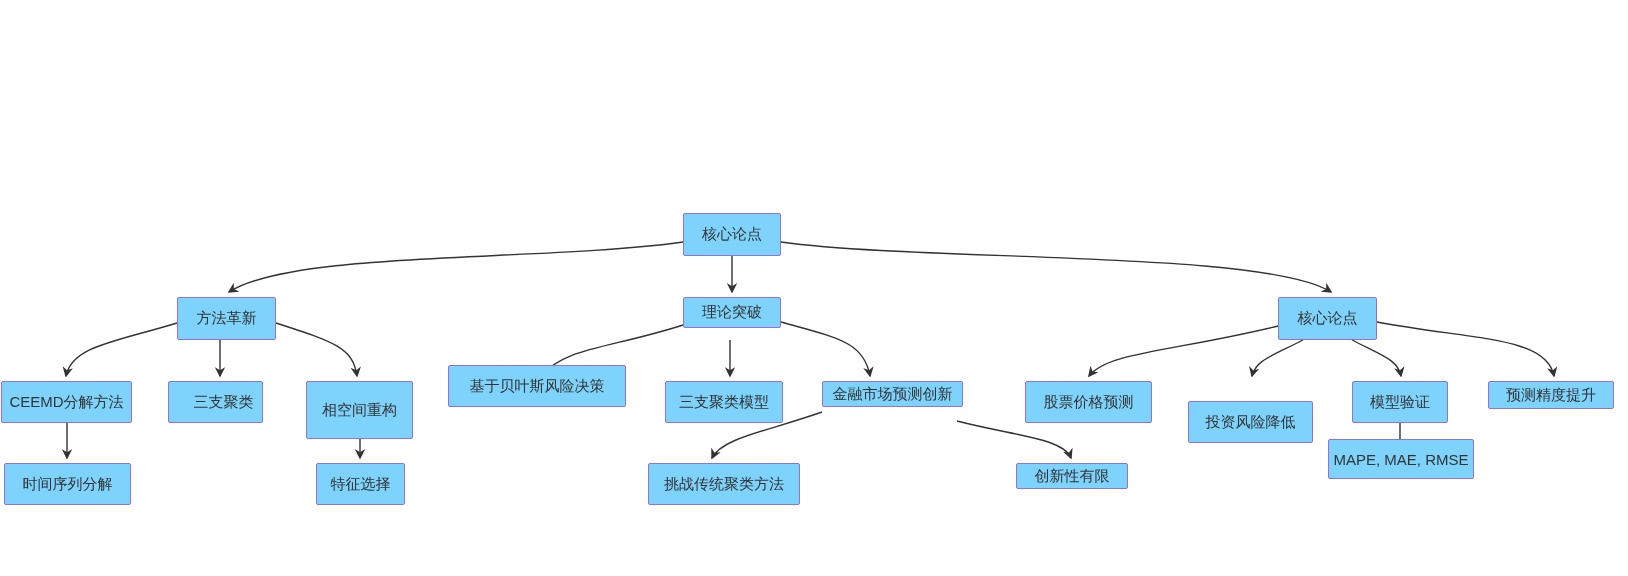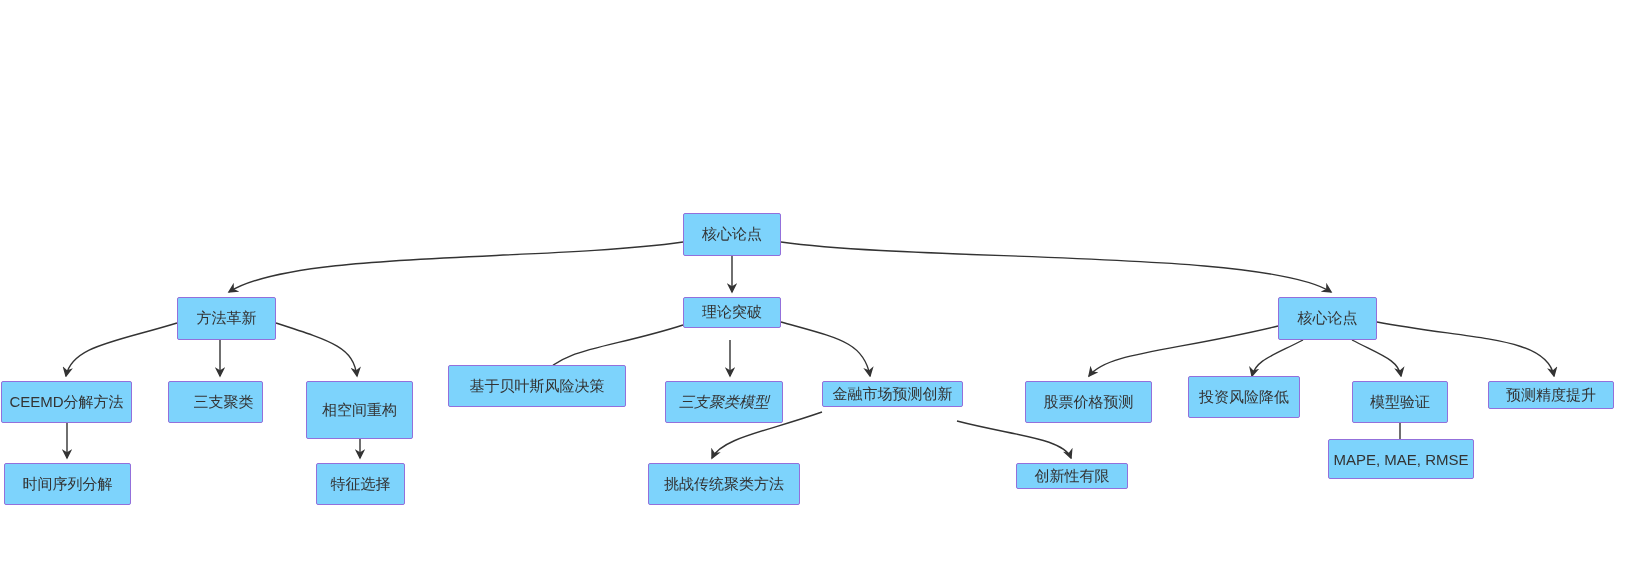--- a/index.html
+++ b/index.html
@@ -93,30 +93,30 @@
   </div>
   <div class="node" style="left:168px; top:381px; width:95px; height:42px;padding-left:24px;">
     <span>三支聚类</span>
   </div>
   <div class="node" style="left:306px; top:381px; width:107px; height:58px;">
     <span>相空间重构</span>
   </div>
   <div class="node" style="left:448px; top:365px; width:178px; height:42px;">
     <span>基于贝叶斯风险决策</span>
   </div>
-  <div class="node" style="left:665px; top:381px; width:118px; height:42px;font-style:italic;">
+  <div class="node" style="left:665px; top:381px; width:118px; height:42px;">
     <span>三支聚类模型</span>
   </div>
   <div class="node" style="left:822px; top:381px; width:141px; height:26px;">
     <span>金融市场预测创新</span>
   </div>
   <div class="node" style="left:1025px; top:381px; width:127px; height:42px;">
     <span>股票价格预测</span>
   </div>
-  <div class="node" style="left:1188px; top:376px; width:112px; height:42px;">
+  <div class="node" style="left:1188px; top:401px; width:125px; height:42px;">
     <span>投资风险降低</span>
   </div>
   <div class="node" style="left:1352px; top:381px; width:96px; height:42px;">
     <span>模型验证</span>
   </div>
   <div class="node" style="left:1488px; top:381px; width:126px; height:28px;">
     <span>预测精度提升</span>
   </div>
 
   <div class="node" style="left:4px; top:463px; width:127px; height:42px;">

